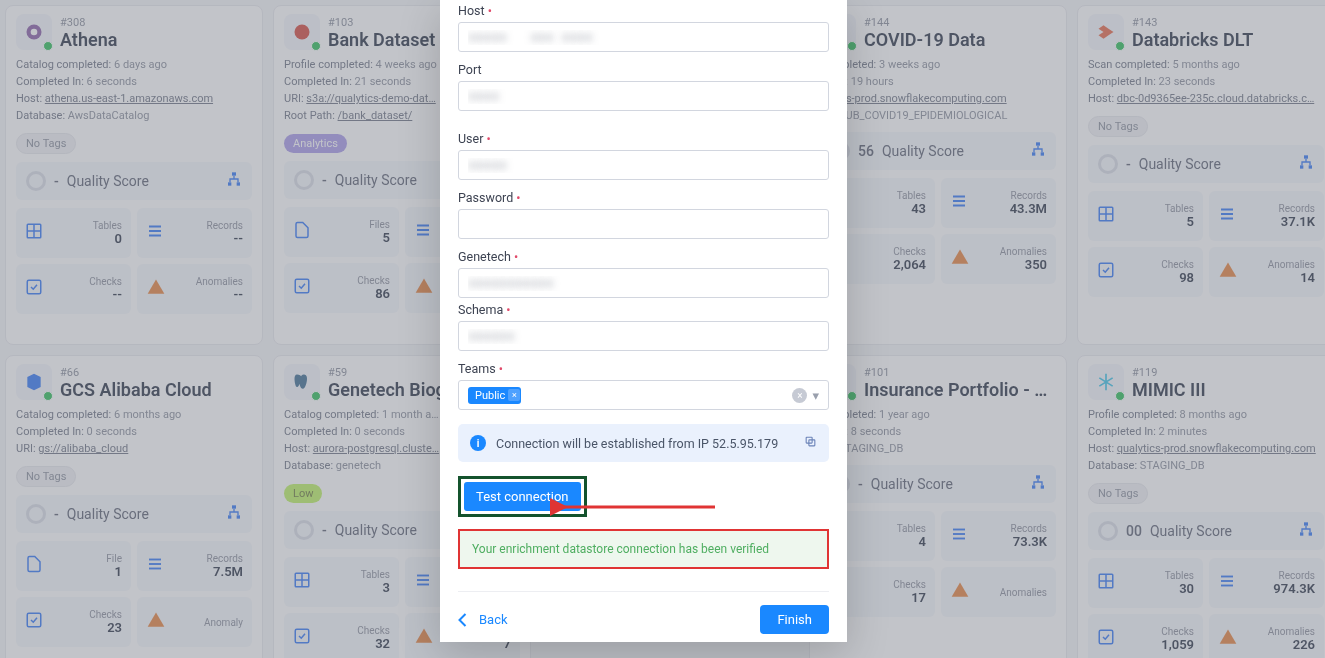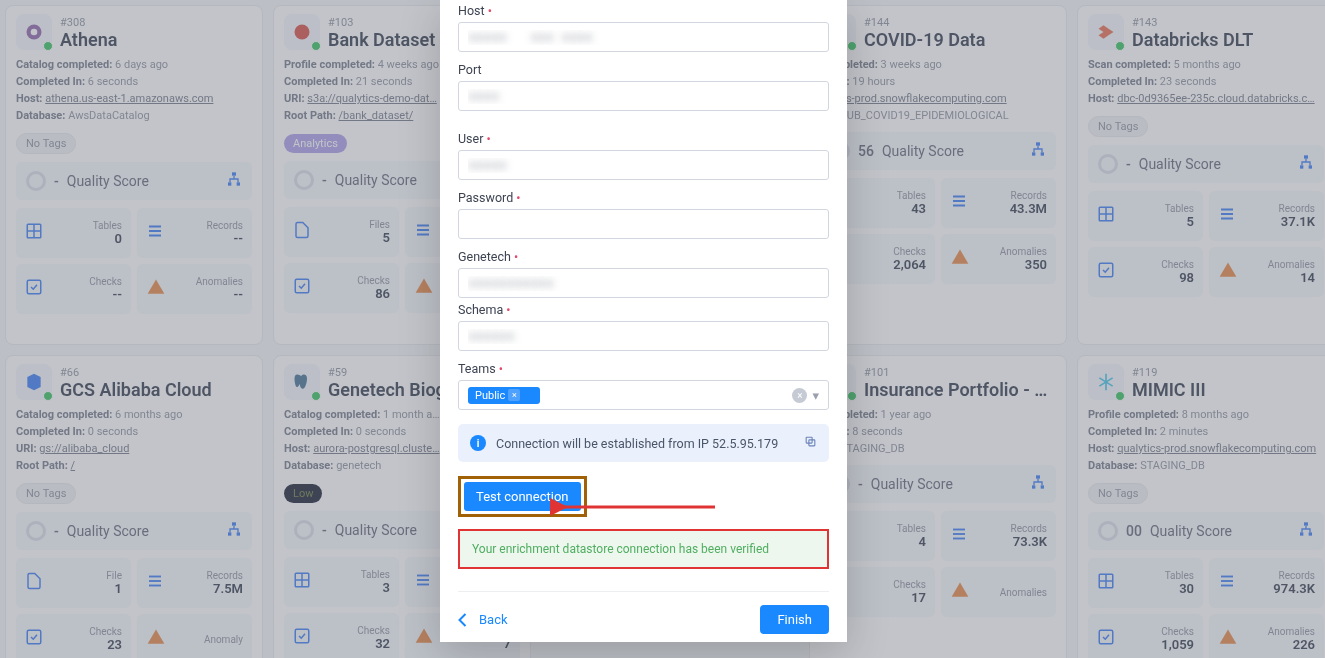--- a/index.html
+++ b/index.html
@@ -7,54 +7,54 @@
   .grid{display:grid;grid-template-columns:repeat(5,258px);gap:10px;padding:5px;opacity:1;}
   .overlay{position:absolute;inset:0;background:rgba(120,125,135,0.45);z-index:5;}
   .card{background:#fff;border:1px solid #e8e9ed;border-radius:8px;padding:8px 10px 0;height:340px;overflow:hidden;}
   .card-head{display:flex;align-items:flex-end;gap:8px;}
   .logo{width:36px;height:36px;border-radius:8px;background:#f4f6fb;display:flex;align-items:center;justify-content:center;position:relative;flex-shrink:0;}
   .logo svg{width:20px;height:20px;}
   .status-dot{position:absolute;right:-1px;bottom:-1px;width:10px;height:10px;border-radius:50%;background:#2fbf5a;border:1.5px solid #fff;}
   .id{font-size:11px;color:#8a8f9c;}
   .title{font-size:18px;font-weight:600;color:#2d3648;white-space:nowrap;overflow:hidden;text-overflow:ellipsis;}
   .meta{margin-top:6px;font-size:11px;color:#8a8f9c;line-height:1.55;}
-  .meta b{color:#6f7585;font-weight:700;}
+  .meta b{color:#6f7585;font-weight:400;}
   .meta a{color:#6f7585;text-decoration:underline;}
   .tags{margin:8px 0;}
   .tag{display:inline-block;font-size:11px;padding:3px 9px;border-radius:11px;}
   .tag-none{background:#f0f1f4;color:#8a8f9c;border:1px solid #e6e7eb;}
   .tag-ana{background:#a99be9;color:#fff;}
-  .tag-low{background:#0f172a;color:#6c7a3f;}
+  .tag-low{background:#bef264;color:#6c7a3f;}
   .qs-row{background:#f5f7fb;border-radius:6px;padding:9px 10px;display:flex;align-items:center;gap:8px;margin-bottom:8px;}
   .ring{width:20px;height:20px;border:3px solid #d9dde6;border-radius:50%;}
   .qs-dash{color:#5d6374;font-size:14px;font-weight:500;}
   .qs-lbl{color:#5d6374;font-size:14px;}
   .qs-ico{margin-left:auto;color:#3478f6;}
   .stat-grid{display:grid;grid-template-columns:1fr 1fr;gap:6px;}
   .stat{background:#f5f7fb;border-radius:6px;padding:7px 9px;display:flex;align-items:center;gap:8px;height:50px;}
   .stat-ico{color:#3478f6;flex-shrink:0;}
   .stat-ico.warn{color:#e8843f;}
   .stat-txt{margin-left:auto;text-align:right;}
   .stat-lbl{font-size:10px;color:#8a8f9c;}
   .stat-val{font-size:13px;font-weight:600;color:#2d3648;}
   
   .modal{position:absolute;left:440px;top:0;width:407px;height:642px;background:#fff;z-index:10;box-shadow:0 12px 40px rgba(0,0,0,.18);padding:0 18px;overflow:hidden;}
   .fg{margin-top:3px;}
   .fg label{font-size:12.5px;color:#3d4352;display:block;margin-bottom:4px;}
   .req::after{content:" •";color:#e14a6a;}
   .fg input, .teams{width:100%;height:30px;border:1px solid #d2d6df;border-radius:3px;padding:0 9px;font-size:13px;color:#3d4352;background:#fff;}
   .fg input.blur{color:transparent;text-shadow:0 0 7px rgba(60,70,90,.55);font-family:Liberation Mono, monospace;}
   .teams{display:flex;align-items:center;gap:6px;}
-  .chip{background:#1a88ff;color:#fff;font-size:11px;padding:2px 20px 2px 7px;border-radius:3px;display:inline-flex;align-items:center;gap:3px;}
+  .chip{background:#1a88ff;color:#fff;font-size:11px;padding:2px 1px 2px 7px;border-radius:3px;display:inline-flex;align-items:center;gap:3px;}
   .chip-x{background:#4ea1ff;border-radius:2px;width:12px;height:12px;display:inline-flex;align-items:center;justify-content:center;font-size:9px;}
   .teams-ctrl{margin-left:auto;display:flex;align-items:center;gap:5px;color:#9aa0ad;}
   .info-box{margin-top:14px;background:#eaf1fd;border-radius:5px;padding:11px 12px;display:flex;align-items:center;gap:10px;font-size:12.5px;color:#4a5568;}
   .info-i{width:16px;height:16px;border-radius:50%;background:#1a88ff;color:#fff;font-size:10px;display:flex;align-items:center;justify-content:center;flex-shrink:0;font-weight:bold;}
   .copy-i{margin-left:auto;color:#6b83b8;cursor:pointer;}
-  .test-wrap{margin-top:14px;border:3px solid #a16207;padding:3px;display:inline-block;}
+  .test-wrap{margin-top:14px;border:3px solid #14532d;padding:3px;display:inline-block;}
   .btn-test{background:#1a88ff;color:#fff;border:none;padding:7px 12px;font-size:13px;border-radius:3px;cursor:pointer;}
   .arrow{position:absolute;left:550px;top:497px;z-index:11;}
   .success{margin-top:12px;border:2.5px solid #e03434;padding:11px 12px;background:#eef7ee;color:#4fae61;font-size:12px;border-radius:0;}
   .foot{border-top:1px solid #edeef2;margin-top:22px;padding:13px 0;display:flex;align-items:center;}
   .back{color:#1a88ff;font-size:13px;display:flex;align-items:center;gap:12px;cursor:pointer;}
   .btn-fin{margin-left:auto;background:#1a88ff;color:#fff;border:none;padding:7px 17px;font-size:13px;border-radius:4px;cursor:pointer;}
 </style>
 </head>
 <body>
 
@@ -372,21 +372,20 @@
         </div>
       <div style="min-width:0">
           <div class="id">#66</div>
           <div class="title">GCS Alibaba Cloud</div>
         </div>
     </div>
     <div class="meta">
         <div><b>Catalog completed:</b> 6 months ago</div>
         <div><b>Completed In:</b> 0 seconds</div>
         <div><b>URI:</b> <a>gs://alibaba_cloud</a></div>
-        <div><b>Root Path:</b> <a>/</a></div>
       </div>
     <div class="tags"><span class="tag tag-none">No Tags</span></div>
     <div class="qs-row">
       <span class="ring"></span>
       <span class="qs-dash">-</span>
         <span class="qs-lbl">Quality Score</span>
       <span class="qs-ico"><svg width="16" height="16" viewBox="0 0 24 24" fill="currentColor">
             <rect x="9" y="2" width="6" height="5"></rect>
             <rect x="3" y="17" width="5" height="5"></rect>
             <rect x="16" y="17" width="5" height="5"></rect>

